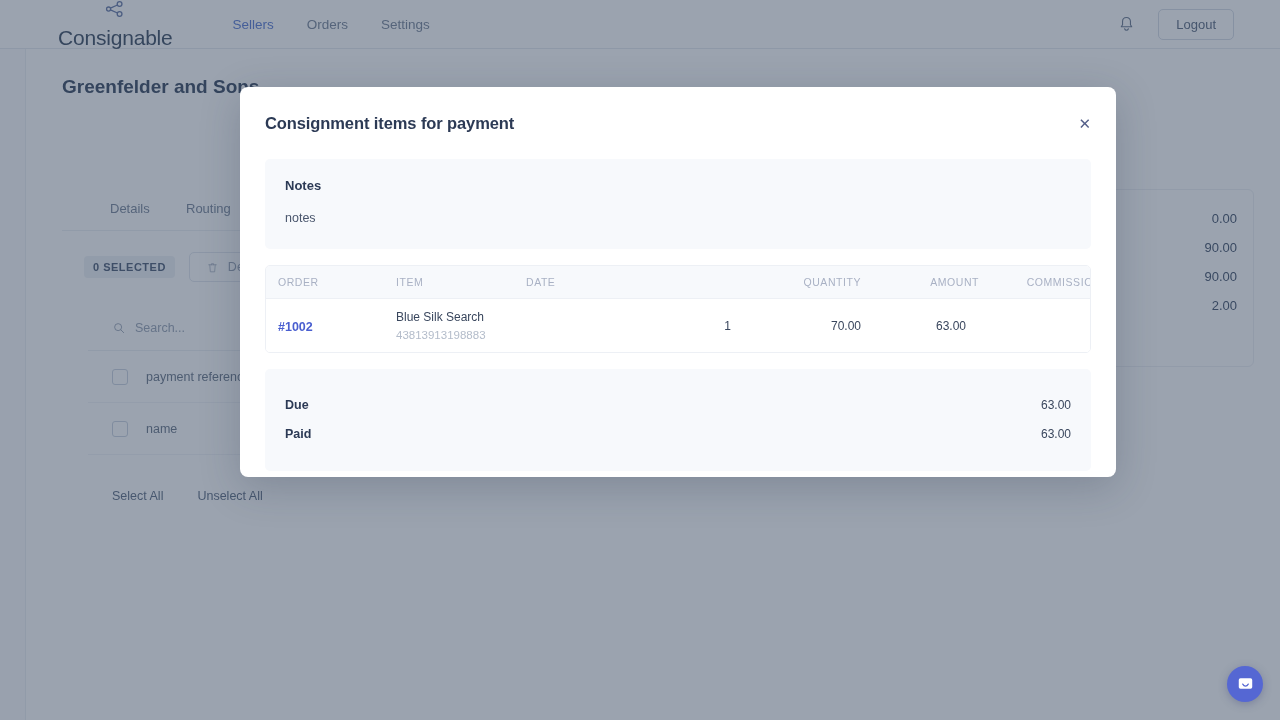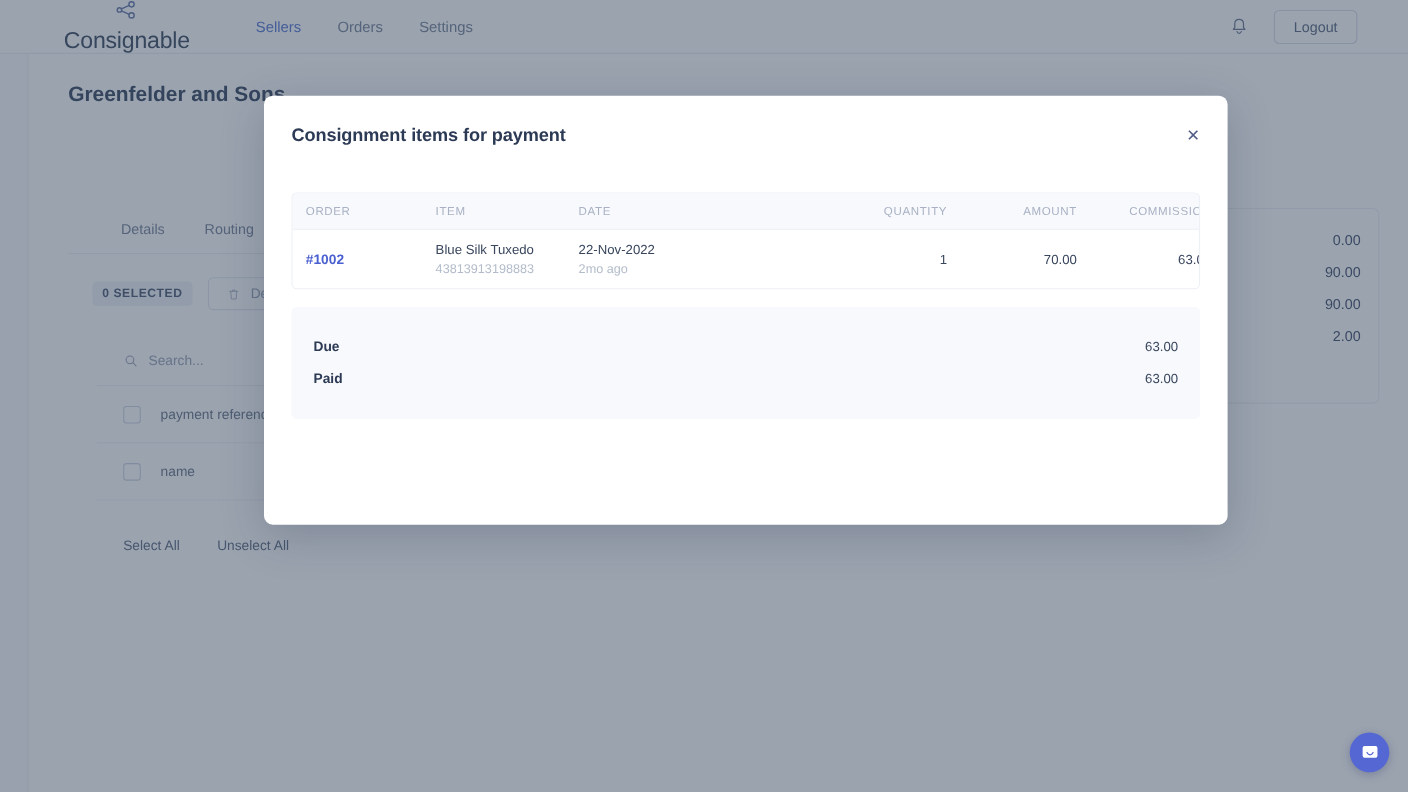--- a/index.html
+++ b/index.html
@@ -349,41 +349,41 @@
   <div class="modal-overlay">
     <div class="modal">
 
       <div class="modal-header">
         <div class="modal-title">Consignment items for payment</div>
         <button class="modal-close">✕</button>
       </div>
 
       <div class="modal-body">
 
+        <div class="notes-box">
+          <div class="notes-title">Notes</div>
+          <div class="notes-text">notes</div>
+        </div>
 
         <div class="items-table">
           <div class="t-head">
             <div class="c-order">ORDER</div>
             <div>ITEM</div>
             <div>DATE</div>
             <div class="c-num">QUANTITY</div>
             <div class="c-num">AMOUNT</div>
             <div class="c-commission">COMMISSION</div>
           </div>
           <div class="t-row">
             <div class="c-order">
               <span class="order-link">#1002</span>
             </div>
             <div>
-              <div class="cell-main">Blue Silk Tuxedo</div>
+              <div class="cell-main">Blue Silk Search</div>
               <div class="cell-sub">43813913198883</div>
-            </div>
-            <div>
-              <div class="cell-main">22-Nov-2022</div>
-              <div class="cell-sub">2mo ago</div>
             </div>
             <div class="c-qty">1</div>
             <div class="c-amount">70.00</div>
             <div class="c-commission">63.00</div>
           </div>
         </div>
 
         <div class="totals-box">
           <div class="totals-row">
             <span class="totals-label">Due</span>

